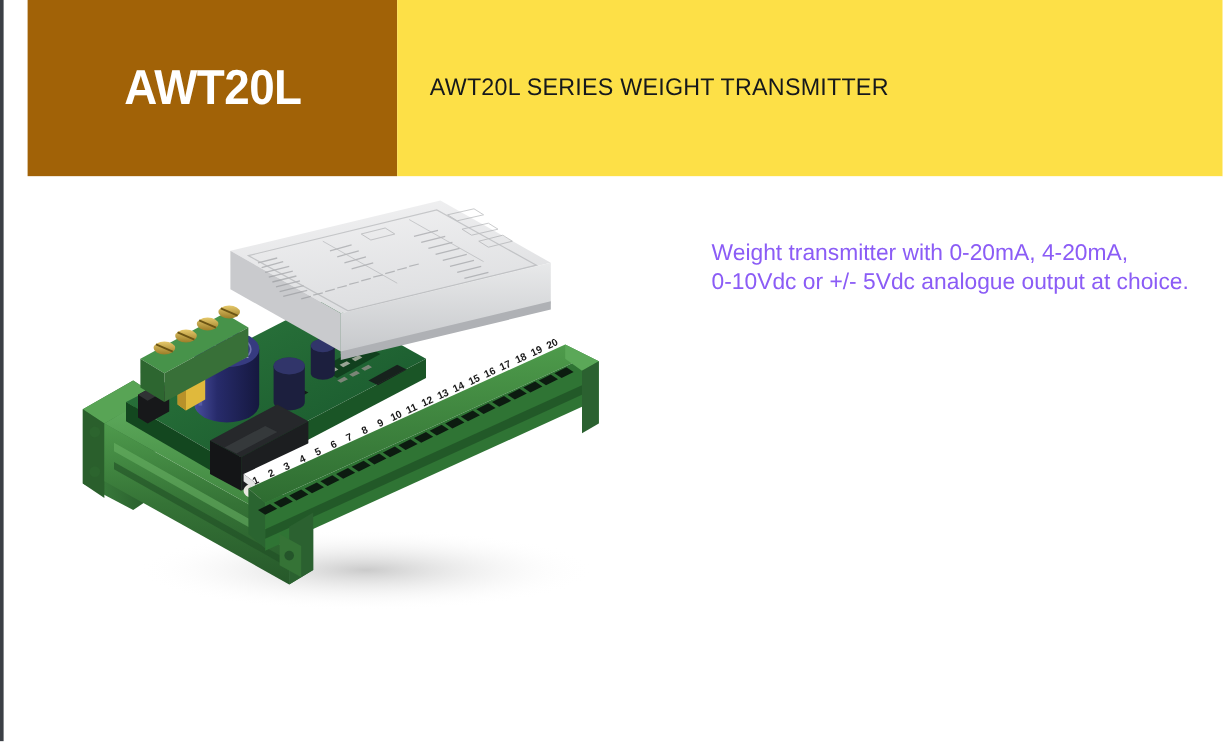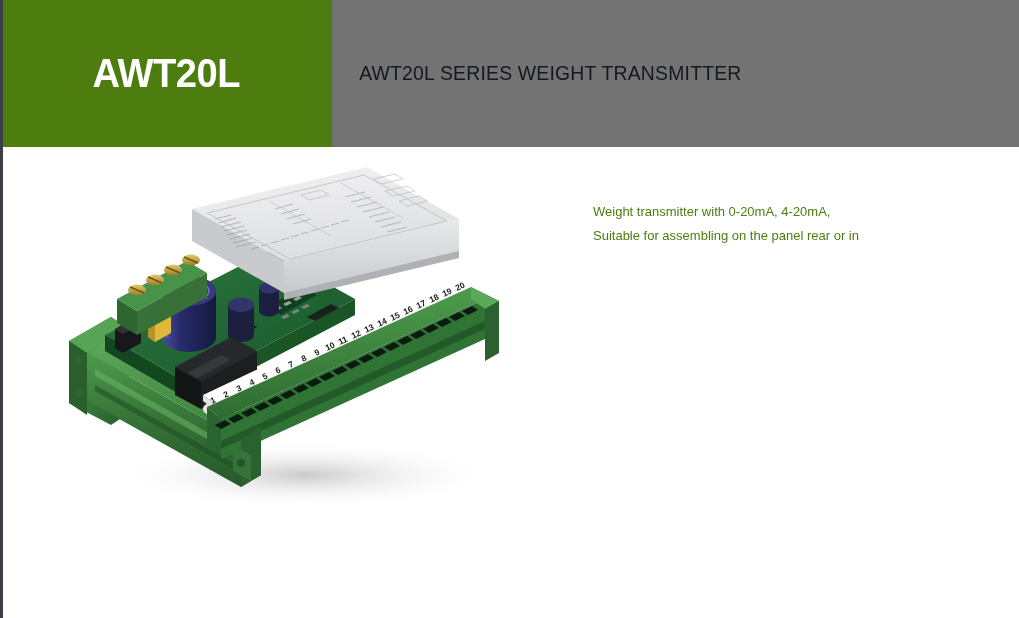--- a/index.html
+++ b/index.html
@@ -32,39 +32,40 @@
   .header {
     position: absolute;
     left: 0;
     top: 0;
     width: 1019px;
     height: 147px;
     display: flex;
     align-items: stretch;
   }
   .header-badge {
-    width: 332px;
-    background: #4d7c0f;
+    width: 308px;
+    background: #a16207;
     display: flex;
     align-items: center;
     justify-content: center;
     flex: 0 0 auto;
+    margin-left: 23px;
   }
   .header-badge-text {
     color: #ffffff;
     font-size: 41px;
     font-weight: bold;
     letter-spacing: -0.5px;
     transform: scaleX(0.93);
     font-family: "Liberation Sans", sans-serif;
     white-space: nowrap;
   }
   .header-strip {
     flex: 1 1 auto;
-    background: #737373;
+    background: #fde047;
     display: flex;
     align-items: center;
   }
   .header-title {
     color: #15181c;
     font-size: 20px;
     font-weight: normal;
     letter-spacing: 0.2px;
     padding-left: 28px;
     transform: scaleX(0.97);
@@ -94,22 +95,22 @@
     display: block;
     width: 100%;
     height: 100%;
   }
 
   .description {
     position: absolute;
     left: 593px;
     top: 53px;
     width: 400px;
-    color: #4d7c0f;
-    font-size: 13px;
+    color: #8b5cf6;
+    font-size: 19px;
     line-height: 24.2px;
     font-family: "Liberation Sans", sans-serif;
   }
   .description .line {
     white-space: nowrap;
     display: block;
   }
 </style>
 </head>
 <body>
@@ -411,17 +412,17 @@
           <polygon points="186,282 206,270 206,318 186,330" fill="#2B6130"></polygon>
           <polygon points="178,288 196,298 196,324 178,314" fill="#357336"></polygon>
           <circle cx="186" cy="306" r="4" fill="#24552A"></circle>
         </g>
 
       </svg>
     </div>
 
     <div class="description">
       <span class="line">Weight transmitter with 0-20mA, 4-20mA,</span>
-      <span class="line">Suitable for assembling on the panel rear or in</span>
+      <span class="line">0-10Vdc or +/- 5Vdc analogue output at choice.</span>
     </div>
 
   </div>
 </div>
 
 </body></html>

